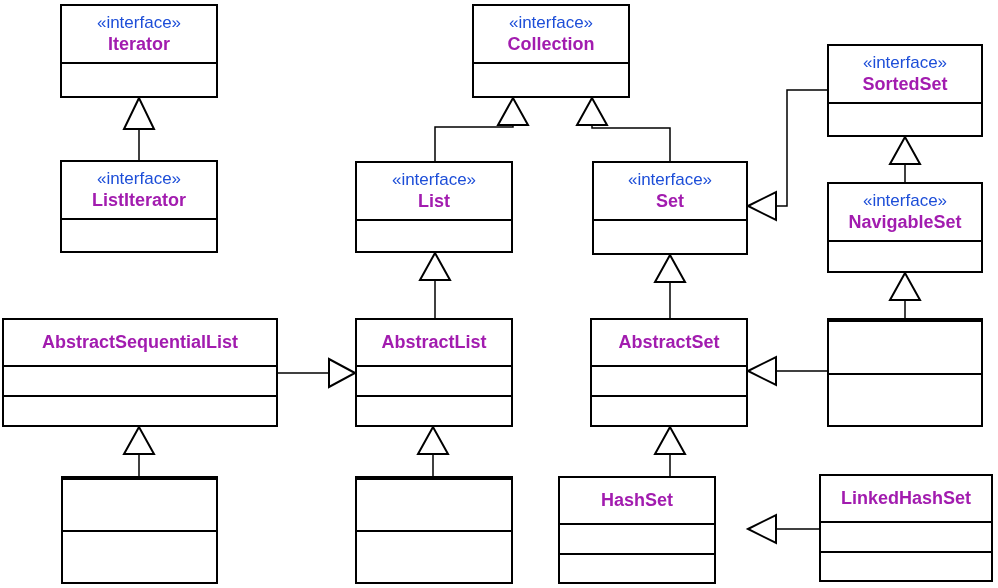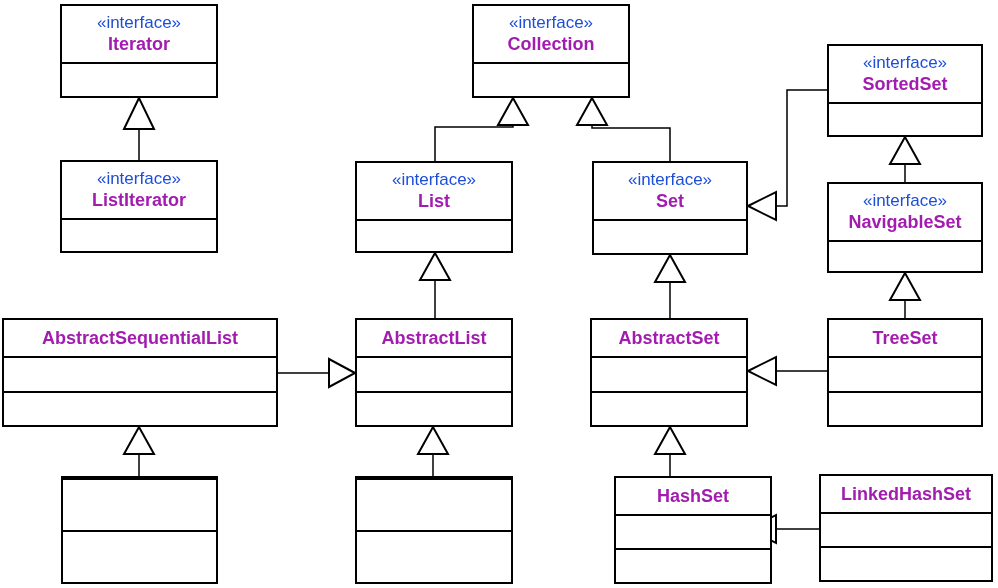--- a/index.html
+++ b/index.html
@@ -28,21 +28,21 @@
   }
   .uml-box .head {
     display: flex;
     flex-direction: column;
     align-items: center;
     justify-content: center;
     text-align: center;
     line-height: 1.25;
   }
   .uml-box.interface .head { height: 56px; }
-  .uml-box.class .head { height: 36px; justify-content: center; }
+  .uml-box.class .head { height: 45px; justify-content: center; }
   .stereotype {
     font-size: 17px;
     font-weight: normal;
     color: #1d4ed8;
     white-space: nowrap;
   }
   .clsname {
     font-size: 18px;
     font-weight: bold;
     color: #a21caf;
@@ -207,38 +207,35 @@
 
   <div class="uml-box class" style="left:590px;top:318px;width:158px;height:109px">
     <div class="head">
       <div class="clsname">AbstractSet</div>
     </div>
     <div class="comp"></div>
     <div class="comp"></div>
   </div>
 
   <div class="uml-box class" style="left:827px;top:318px;width:156px;height:109px">
-    <div class="head">
-      <div class="clsname">TreeSet</div>
-    </div>
     <div class="comp"></div>
     <div class="comp"></div>
   </div>
 
   <div class="uml-box class" style="left:61px;top:476px;width:157px;height:108px">
     <div class="comp"></div>
     <div class="comp"></div>
   </div>
 
   <div class="uml-box class" style="left:355px;top:476px;width:158px;height:108px">
     <div class="comp"></div>
     <div class="comp"></div>
   </div>
 
-  <div class="uml-box class" style="left:614px;top:476px;width:158px;height:108px">
+  <div class="uml-box class" style="left:558px;top:476px;width:158px;height:108px">
     <div class="head">
       <div class="clsname">HashSet</div>
     </div>
     <div class="comp"></div>
     <div class="comp"></div>
   </div>
 
   <div class="uml-box class" style="left:819px;top:474px;width:174px;height:108px">
     <div class="head">
       <div class="clsname">LinkedHashSet</div>

